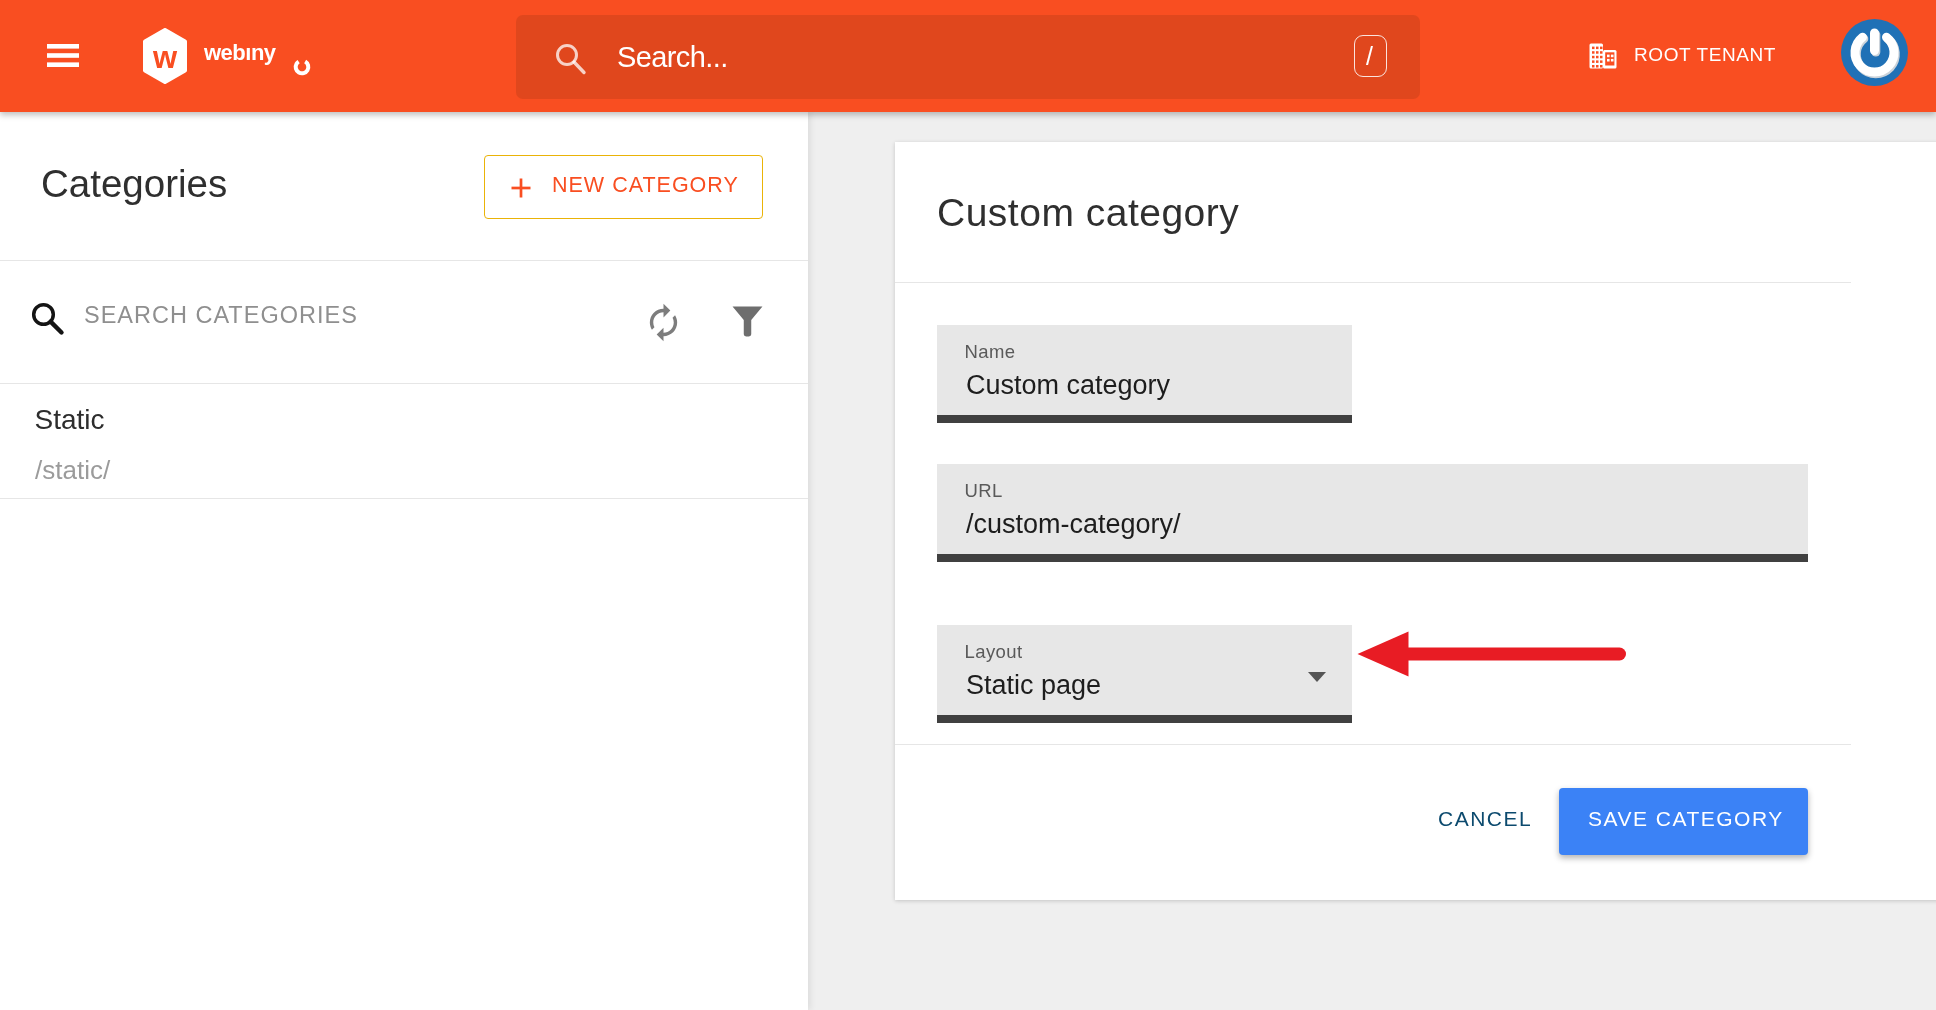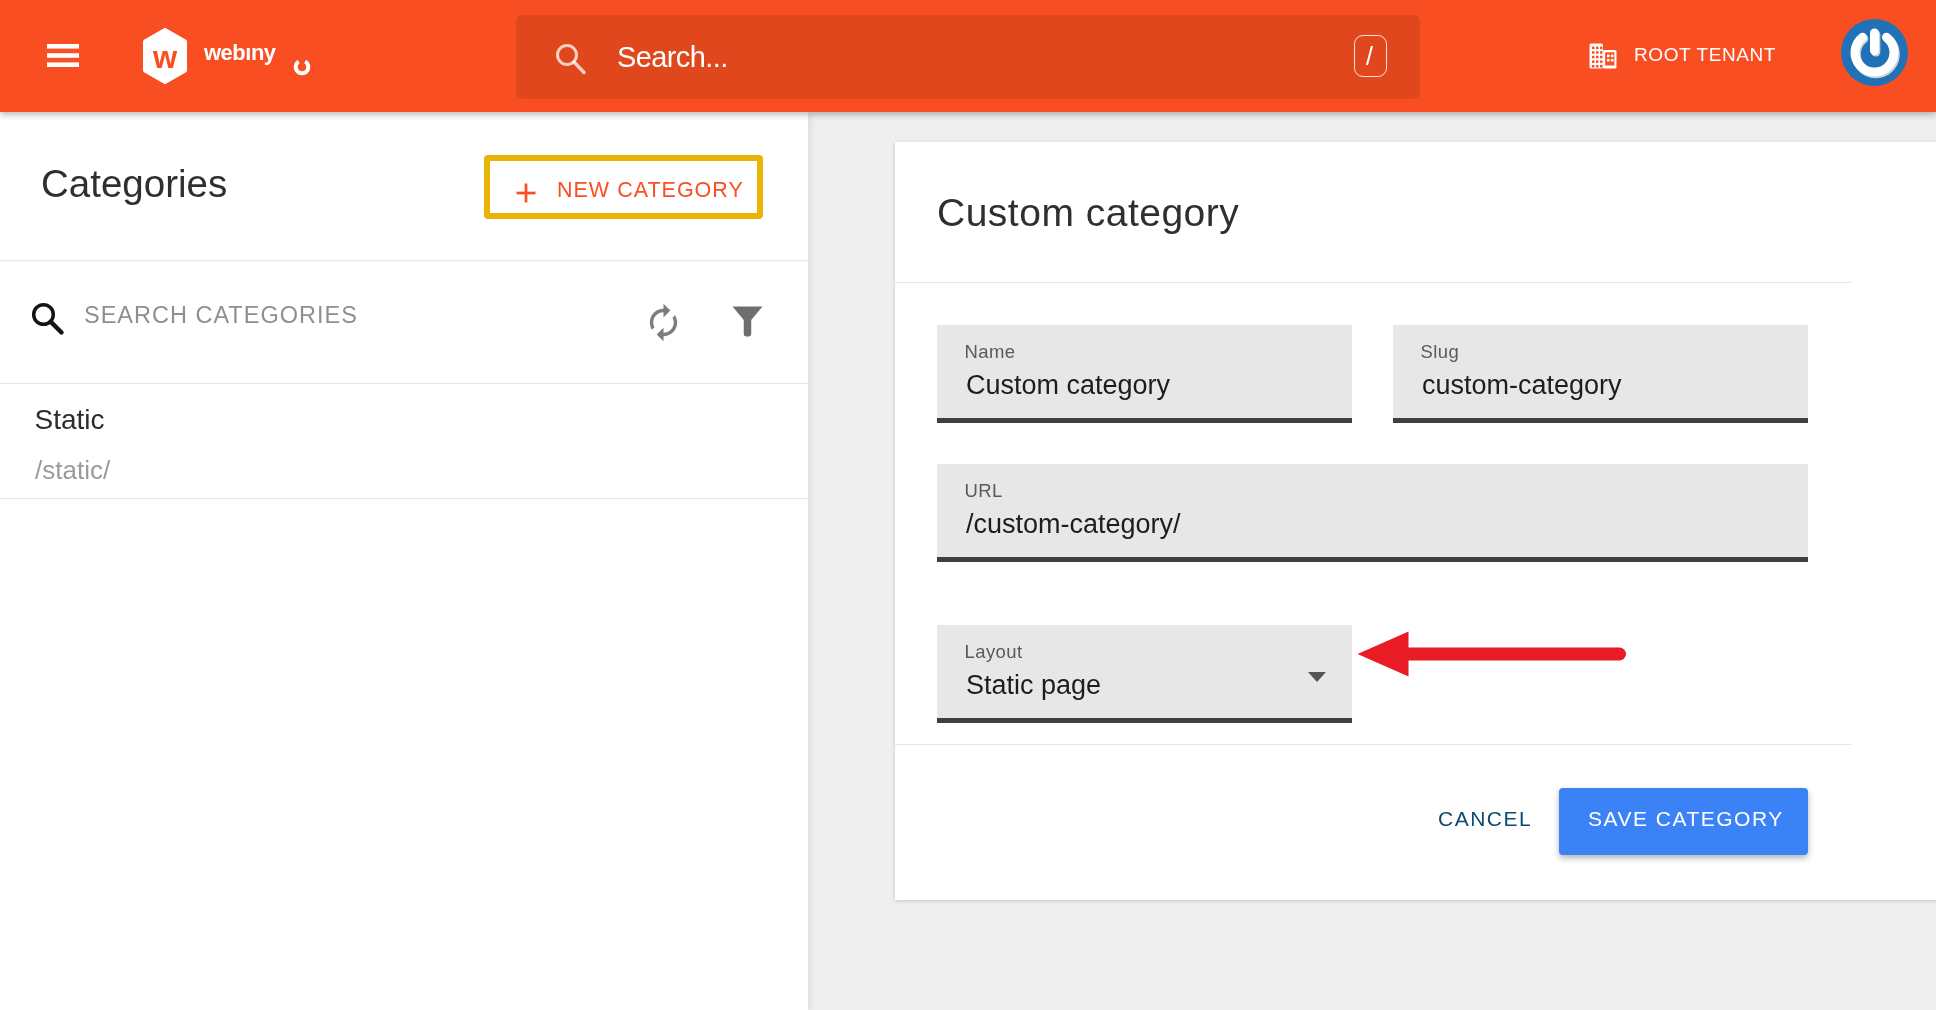--- a/index.html
+++ b/index.html
@@ -3,21 +3,21 @@
 <meta charset="utf-8">
 <style>
   * { margin:0; padding:0; box-sizing:border-box; }
   html,body { width:1936px; height:1010px; overflow:hidden; background:#efefef; font-family:"Liberation Sans", sans-serif; }
   .abs { position:absolute; }
   #topbar { position:absolute; left:0; top:0; width:1936px; height:112px; background:#f94e21; box-shadow:0 3px 6px rgba(0,0,0,0.25); z-index:20; }
   #leftpanel { position:absolute; left:0; top:112px; width:808px; height:898px; background:#ffffff; box-shadow:3px 0 6px rgba(0,0,0,0.07); z-index:5;padding-left:33px; }
   .hr { position:absolute; height:1px; background:#e6e6e6; }
   #card { position:absolute; left:895px; top:142px; width:1156px; height:758px; background:#ffffff; box-shadow:0 1px 4px rgba(0,0,0,0.18); z-index:6; }
   .txt { position:absolute; line-height:1; white-space:nowrap; }
-  .field { position:absolute; background:#e7e7e7; border-bottom:5px solid #404040; }
+  .field { position:absolute; background:#e7e7e7; border-bottom:8px solid #404040; }
   .flabel { position:absolute; left:27.5px; top:17.5px; font-size:18.5px; color:#5a5a5a; line-height:1; letter-spacing:0.4px; }
   .fvalue { position:absolute; left:29px; top:47px; font-size:27px; color:#1d1d1d; line-height:1; }
 </style>
 </head>
 <body>
 
 <div id="topbar">
 
   <svg class="abs" style="left:47px; top:44px;" width="32" height="24" viewBox="0 0 32 24">
     <rect x="0" y="0" width="32" height="4.6" fill="#ffffff"></rect>
@@ -83,21 +83,21 @@
     </g>
     <g stroke="#ffffff" stroke-width="9" stroke-linecap="round" fill="none">
       <path d="M21.5 18.2 A19.5 19.5 0 1 0 45.5 18.2"></path>
       <line x1="33.5" y1="14" x2="33.5" y2="31.5"></line>
     </g>
   </svg>
 </div>
 
 <div id="leftpanel">
   <div class="txt" style="left:41px; top:53.3px; font-size:38.5px; color:#2f2f2f;">Categories</div>
-  <div class="abs" style="left:484px; top:43px; width:279px; height:64px; border:6px solid #eab308; border-radius:4px;">
+  <div class="abs" style="left:484px; top:43px; width:279px; height:64px; border:1px solid #eab308; border-radius:4px;">
     <svg class="abs" style="left:26px; top:22px;" width="20" height="20" viewBox="0 0 20 20">
       <line x1="10" y1="0.5" x2="10" y2="19.5" stroke="#f94e21" stroke-width="2.7"></line>
       <line x1="0.5" y1="10" x2="19.5" y2="10" stroke="#f94e21" stroke-width="2.7"></line>
     </svg>
     <div class="txt" style="left:67px; top:19px; font-size:21.5px; letter-spacing:1px; color:#f94e21;">NEW CATEGORY</div>
   </div>
   <div class="hr" style="left:0; top:148px; width:808px;"></div>
 
   <svg class="abs" style="left:30px; top:189px;" width="36" height="36" viewBox="0 0 36 36">
     <circle cx="13.5" cy="13.5" r="9.8" fill="none" stroke="#141414" stroke-width="3.5"></circle>
@@ -119,24 +119,20 @@
 
 <div id="card">
   <div class="txt" style="left:42px; top:50.8px; font-size:39px; color:#2f2f2f; letter-spacing:0.5px;">Custom category</div>
   <div class="hr" style="left:0; top:140px; width:956px;"></div>
 
   <div class="field" style="left:42px; top:183px; width:415px; height:98px;">
     <div class="flabel">Name</div>
     <div class="fvalue">Custom category</div>
   </div>
 
-  <div class="field" style="left:498px; top:183px; width:415px; height:98px;">
-    <div class="flabel">Slug</div>
-    <div class="fvalue">custom-category</div>
-  </div>
 
   <div class="field" style="left:42px; top:322px; width:871px; height:98px;padding-left:36px;">
     <div class="flabel">URL</div>
     <div class="fvalue">/custom-category/</div>
   </div>
 
   <div class="field" style="left:42px; top:463px; width:415px; height:98px;margin-top:20px;">
     <div class="flabel">Layout</div>
     <div class="fvalue">Static page</div>
     <svg class="abs" style="left:371px; top:47px;" width="18" height="10" viewBox="0 0 18 10">

